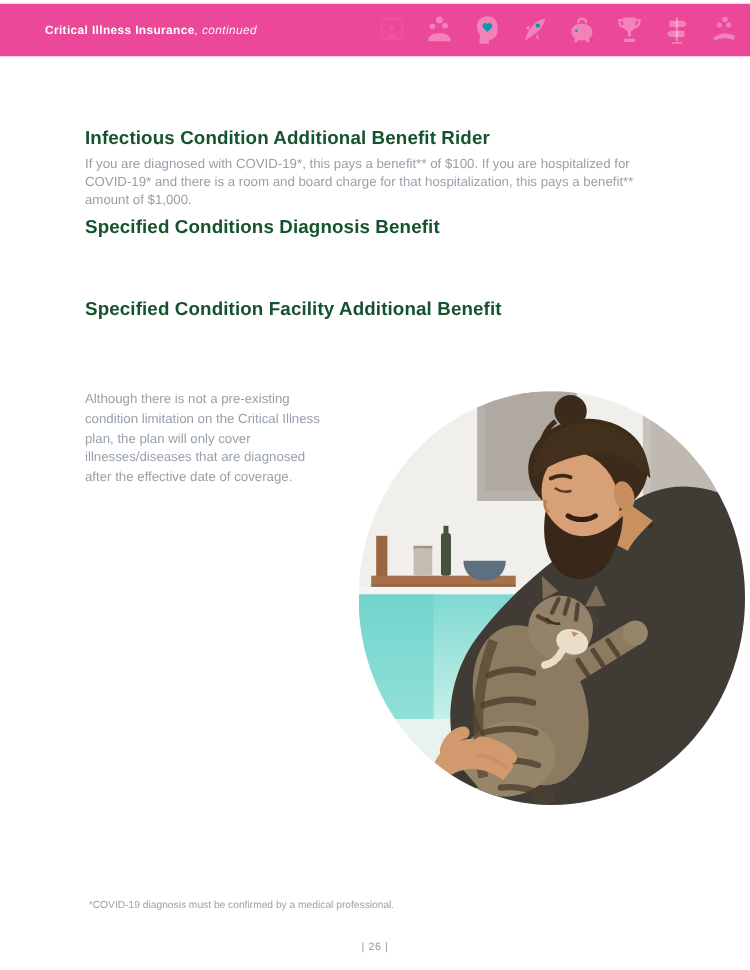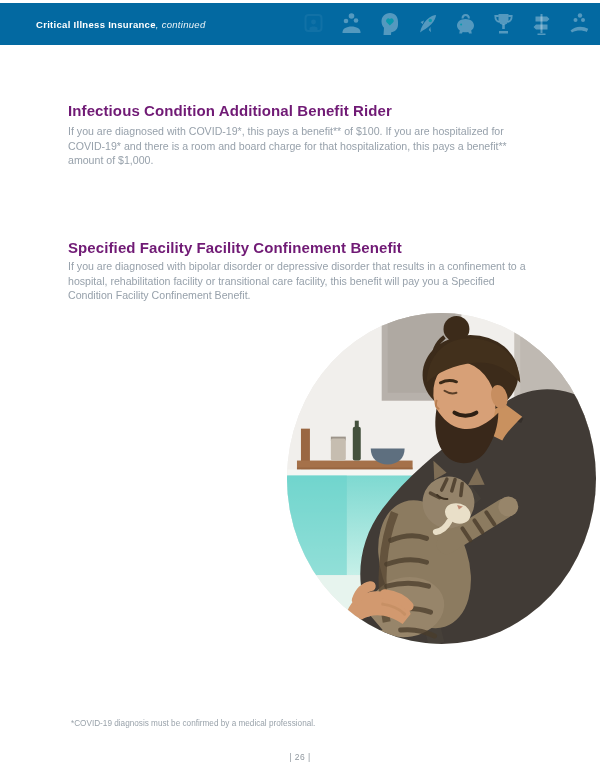--- a/index.html
+++ b/index.html
@@ -1,36 +1,36 @@
 <!DOCTYPE html>
 <html><head>
 <meta charset="utf-8">
 <style>
   html,body{margin:0;padding:0;background:#ffffff;}
   .page{position:relative;width:600px;height:776px;background:#ffffff;overflow:hidden;
         font-family:"Liberation Sans",sans-serif;}
 
   
-  .topbar{position:absolute;left:0;top:3px;width:600px;height:42px;background:#0369a1;
+  .topbar{position:absolute;left:0;top:3px;width:600px;height:42px;background:#ec4899;
           display:flex;align-items:center;justify-content:space-between;
           padding:0 8px 0 36px;box-sizing:border-box;}
   .topbar-title{color:#ffffff;font-size:9.5px;letter-spacing:.3px;white-space:nowrap;}
   .topbar-title .bold{font-weight:bold;}
   .topbar-title .ital{font-style:italic;opacity:.92;}
   .icon-row{display:flex;align-items:center;gap:13px;}
   .hicon{width:25px;height:26px;flex:0 0 auto;}
   .hicon svg{display:block;width:100%;height:100%;}
   .hicon .ink{fill:rgba(255,255,255,.32);}
   .hicon .ink-s{stroke:rgba(255,255,255,.32);fill:none;}
   .hicon .cut{fill:#0999AE;}
   .hicon.faint{opacity:.38;}
 
   
   .sec-h{position:absolute;left:68px;width:470px;font-size:15px;font-weight:bold;
-         color:#701a75;letter-spacing:.1px;}
+         color:#14532d;letter-spacing:.1px;}
   .sec-p{position:absolute;left:68px;width:462px;font-size:10.6px;line-height:14.6px;
          color:#97A1AB;}
   .aside{position:absolute;left:68px;top:312px;width:200px;font-size:10.6px;
          line-height:15.8px;color:#97A1AB;}
   .aside p{margin:0 0 5px 0;}
 
   
   .photo{position:absolute;left:287px;top:313px;width:309px;height:331px;
          border-radius:50%;overflow:hidden;}
   .photo svg{display:block;width:100%;height:100%;}
@@ -109,25 +109,26 @@
             <circle class="ink" cx="15.5" cy="9" r="2"></circle>
             <path class="ink" d="M3 19.5c2.5-2.5 6-3.8 9.5-3.8 3 0 5.9.7 8.2 2l-1.4 3.4c-2.1-1-4.4-1.5-6.8-1.5-2.8 0-5.6.6-8 1.9z"></path>
           </svg>
       </span>
     </div>
   </div>
 
   <div class="sec-h" style="top:102px">Infectious Condition Additional Benefit Rider</div>
   <div class="sec-p" style="top:124px">If you are diagnosed with COVID-19*, this pays a benefit** of $100. If you are hospitalized for COVID-19* and there is a room and board charge for that hospitalization, this pays a benefit** amount of $1,000.</div>
 
-
-  <div class="sec-h" style="top:239px">Specified Facility Facility Confinement Benefit</div>
-  <div class="sec-p" style="top:259px">If you are diagnosed with bipolar disorder or depressive disorder that results in a confinement to a hospital, rehabilitation facility or transitional care facility, this benefit will pay you a Specified Condition Facility Confinement Benefit.</div>
+  <div class="sec-h" style="top:173px">Specified Conditions Diagnosis Benefit</div>
+
+  <div class="sec-h" style="top:239px">Specified Condition Facility Additional Benefit</div>
 
   <div class="aside">
+    <p>Although there is not a pre-existing condition limitation on the Critical Illness plan, the plan will only cover illnesses/diseases that are diagnosed after the effective date of coverage.</p>
   </div>
 
   <div class="photo">
     <svg viewBox="0 0 310 332" preserveAspectRatio="none">
       <defs>
         <linearGradient id="tealg" x1="0" y1="0" x2="0" y2="1">
           <stop offset="0" stop-color="#7ED9D1"></stop>
             <stop offset="1" stop-color="#C6F0E8"></stop>
         </linearGradient>
       </defs>

